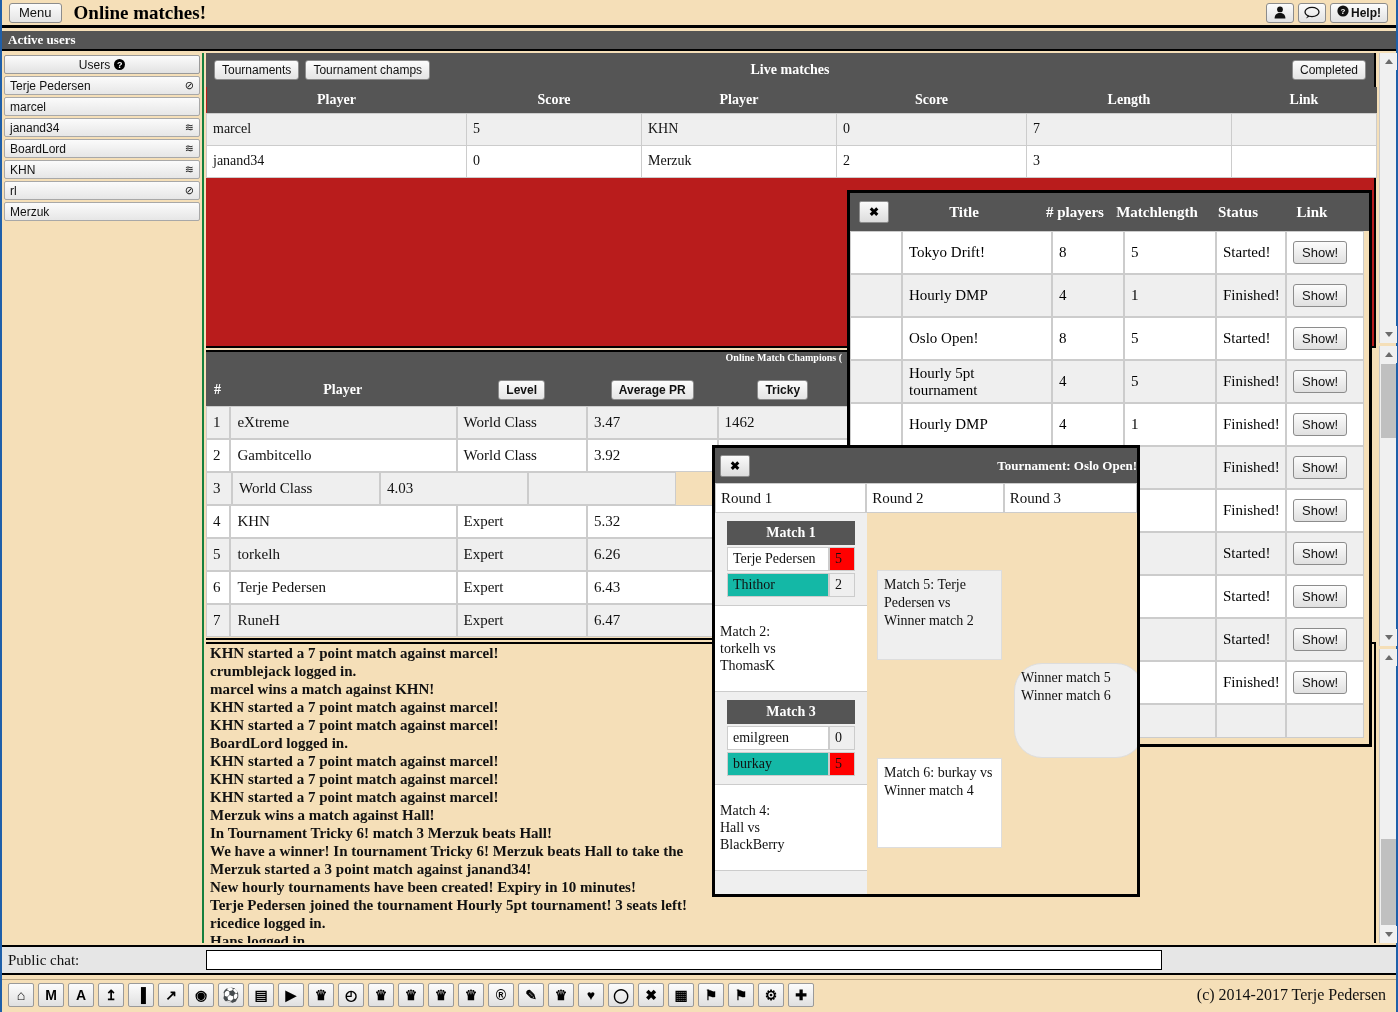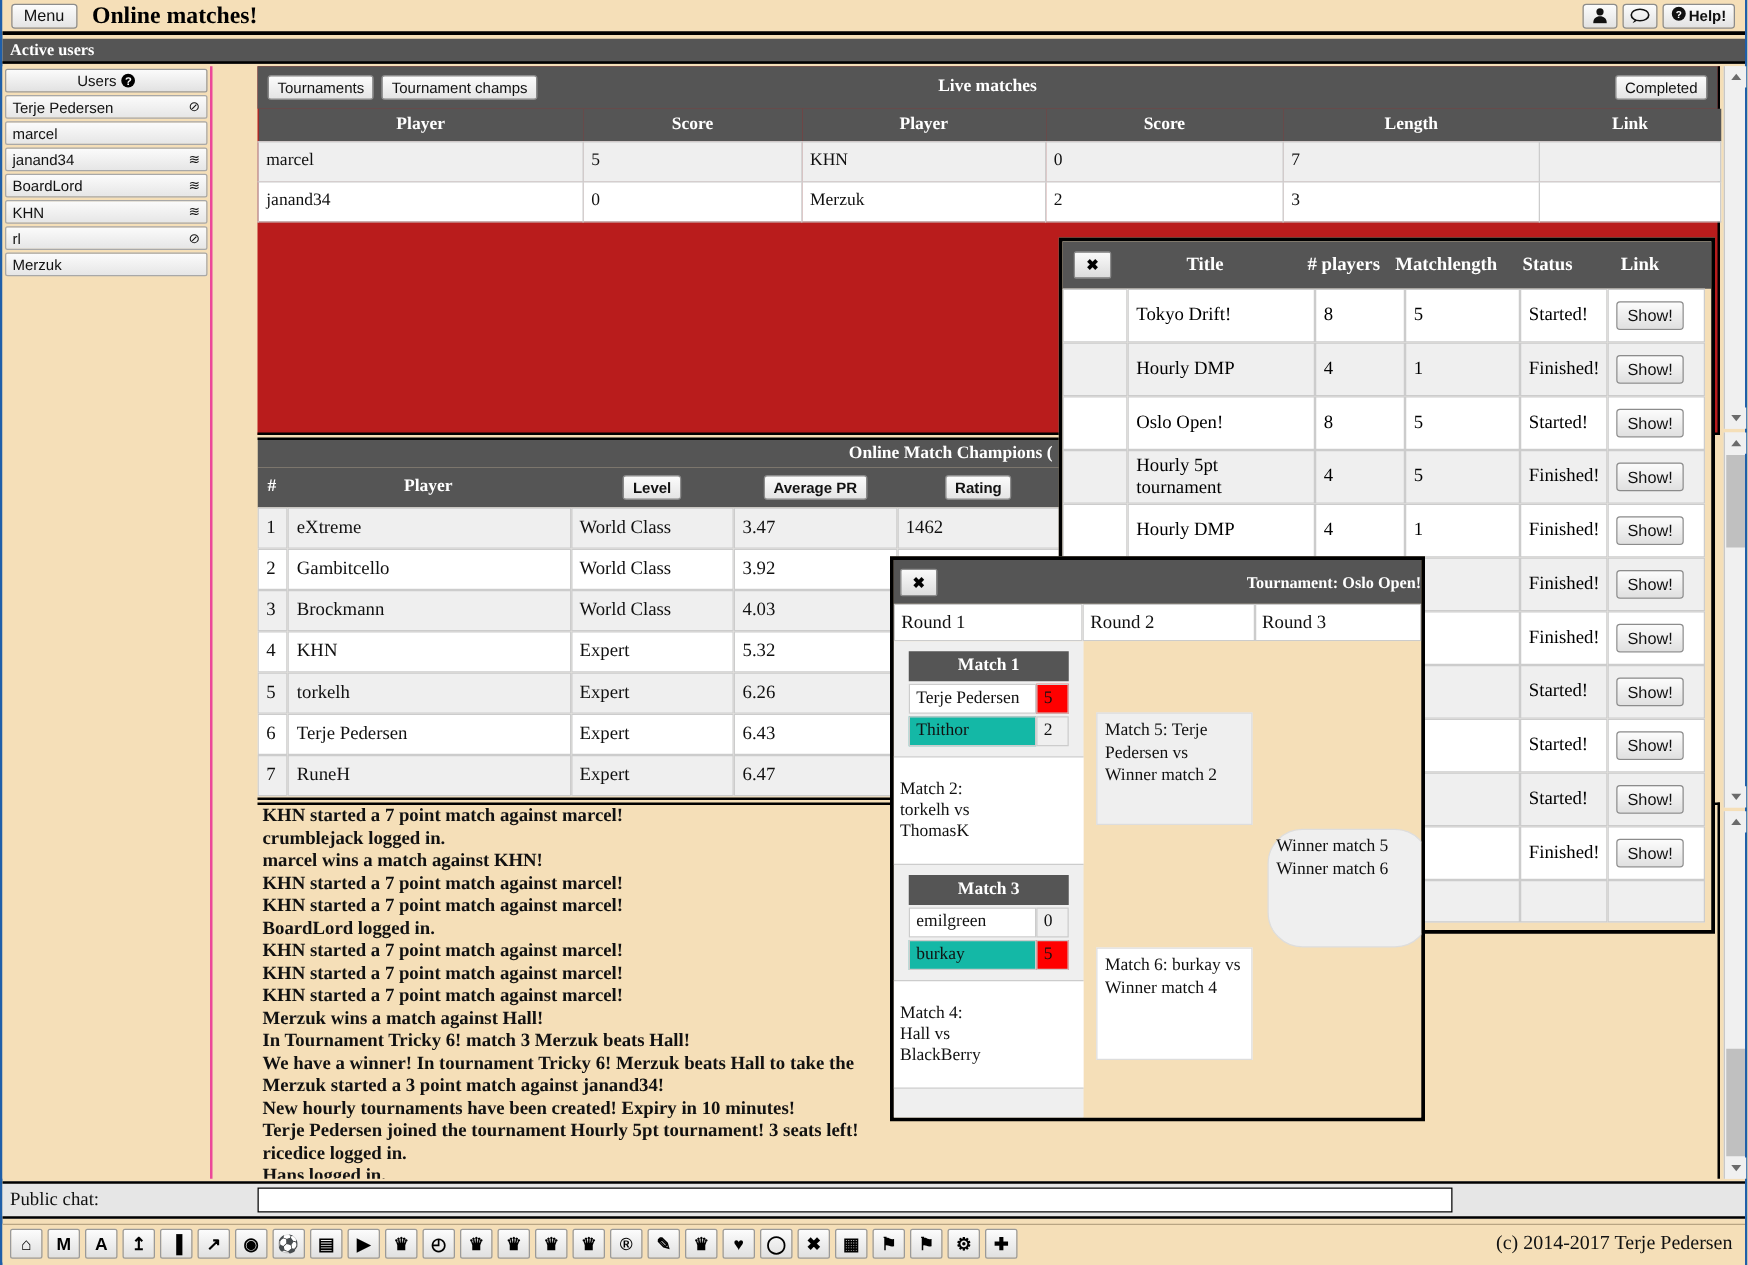--- a/index.html
+++ b/index.html
@@ -68,23 +68,23 @@
     position: absolute; top: 31px; left: 0; width: 1394px; height: 20px;
     background: #555555; color: #fff;
     font-weight: bold; font-size: 13px;
     display: flex; align-items: center;
     padding-left: 6px;
     border-bottom: 2px solid #000;
   }
 
   
   #sidebar {
-    position: absolute; top: 53px; left: 0; width: 168px; height: 890px;
+    position: absolute; top: 53px; left: 0; width: 202px; height: 890px;
     background: #f5dfb8;
-    border-right: 2px solid #ec4899;
+    border-right: 2px solid #15803d;
     padding: 2px;
   }
   .user-head {
     background: linear-gradient(#fbfbfb, #e2e2e2);
     border: 1px solid #9a9a9a; border-radius: 2px;
     height: 19px;
     display: flex; align-items: center; justify-content: center;
     font-family: "Liberation Sans", sans-serif;
     font-size: 12px; color: #111;
     gap: 4px;
@@ -149,23 +149,23 @@
   table.grid tbody tr:nth-child(odd) td { background: #efefef; }
 
   
   #champ-panel {
     position: absolute; top: 297px; left: 0; width: 644px; height: 290px;
     border: 2px solid #000; border-left: none;
     background: #f5dfb8; overflow: hidden;
   }
   #champ-head {
     height: 22px; background: #555555; color: #fff;
-    display: flex; align-items: center; justify-content: flex-end;
+    display: flex; align-items: flex-start; justify-content: flex-end;
     padding-right: 6px;
-    font-weight: bold; font-size: 14px;
+    font-weight: bold; font-size: 10px;
     white-space: nowrap;
   }
   #champ-subhead {
     height: 32px; background: #555555; color: #fff;
     display: flex; align-items: center;
     font-weight: bold; font-size: 14px;
   }
   #champ-subhead .c-num { width: 26px; text-align: center; }
   #champ-subhead .c-player { width: 258px; text-align: center; }
   #champ-subhead .c-level { width: 148px; display: flex; justify-content: center; }
@@ -490,41 +490,40 @@
       <div id="champ-subhead">
         <div class="c-num">#</div>
         <div class="c-player">Player</div>
         <div class="c-level">
             <span class="btn">Level</span>
           </div>
         <div class="c-pr">
             <span class="btn">Average PR</span>
           </div>
         <div class="c-rating">
-            <span class="btn">Rating</span>
+            <span class="btn">Tricky</span>
           </div>
       </div>
       <div id="champ-rows">
           <div class="champ-row">
             <div class="c-num">1</div>
             <div class="c-player">eXtreme</div>
             <div class="c-level">World Class</div>
             <div class="c-pr">3.47</div>
             <div class="c-rating">1462</div>
           </div>
           <div class="champ-row">
             <div class="c-num">2</div>
             <div class="c-player">Gambitcello</div>
             <div class="c-level">World Class</div>
             <div class="c-pr">3.92</div>
             <div class="c-rating"></div>
           </div>
           <div class="champ-row">
             <div class="c-num">3</div>
-            <div class="c-player">Brockmann</div>
             <div class="c-level">World Class</div>
             <div class="c-pr">4.03</div>
             <div class="c-rating"></div>
           </div>
           <div class="champ-row">
             <div class="c-num">4</div>
             <div class="c-player">KHN</div>
             <div class="c-level">Expert</div>
             <div class="c-pr">5.32</div>
             <div class="c-rating"></div>

